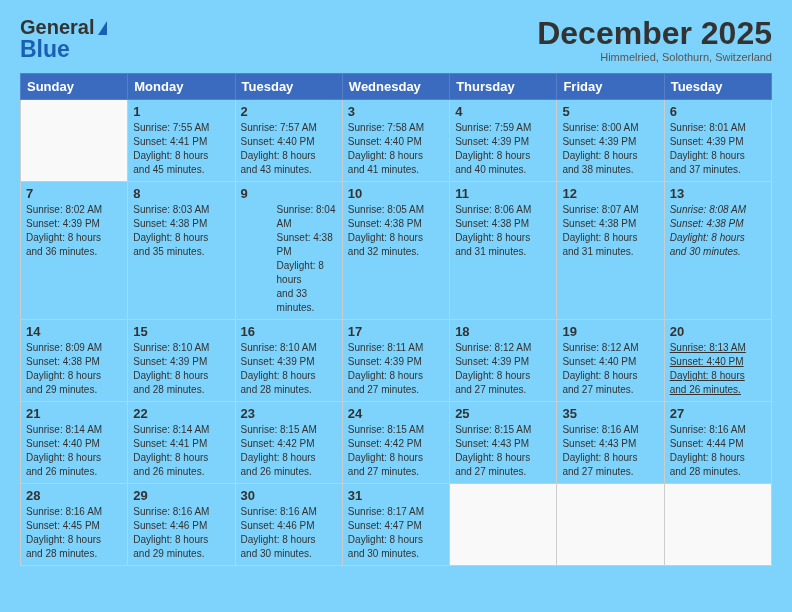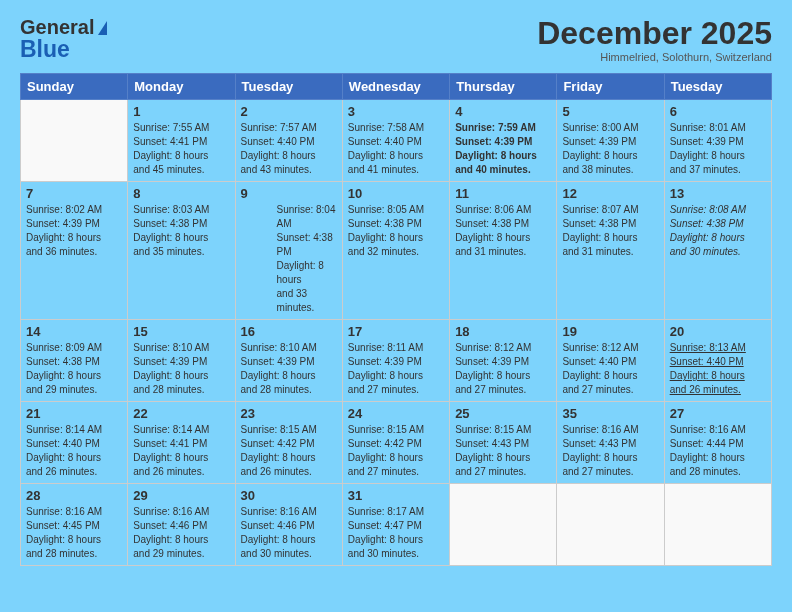--- a/index.html
+++ b/index.html
@@ -142,21 +142,21 @@
           </td>
           <td>
             <span class="day-number">3</span>
             <div class="day-info" style="white-space: pre-line;">Sunrise: 7:58 AM
 Sunset: 4:40 PM
 Daylight: 8 hours
 and 41 minutes.</div>
           </td>
           <td>
             <span class="day-number">4</span>
-            <div class="day-info" style="white-space: pre-line; font-weight: bold;">Sunrise: 7:59 AM
+            <div class="day-info" style="white-space: pre-line;">Sunrise: 7:59 AM
 Sunset: 4:39 PM
 Daylight: 8 hours
 and 40 minutes.</div>
           </td>
           <td>
             <span class="day-number">5</span>
             <div class="day-info" style="white-space: pre-line;">Sunrise: 8:00 AM
 Sunset: 4:39 PM
 Daylight: 8 hours
 and 38 minutes.</div>

